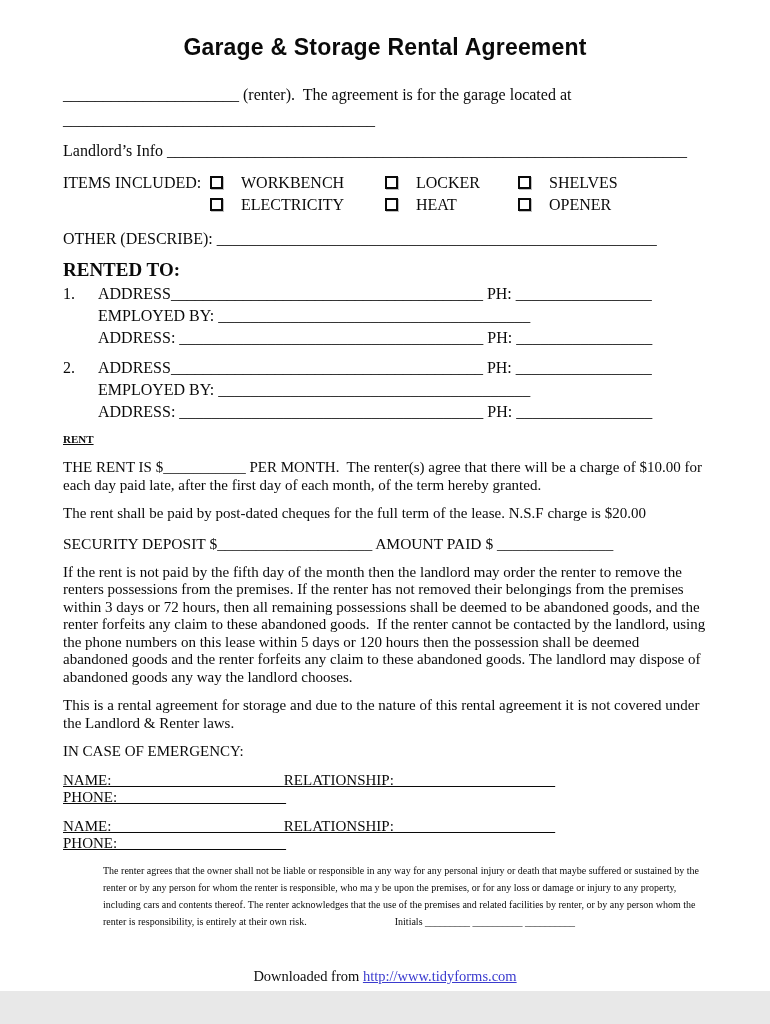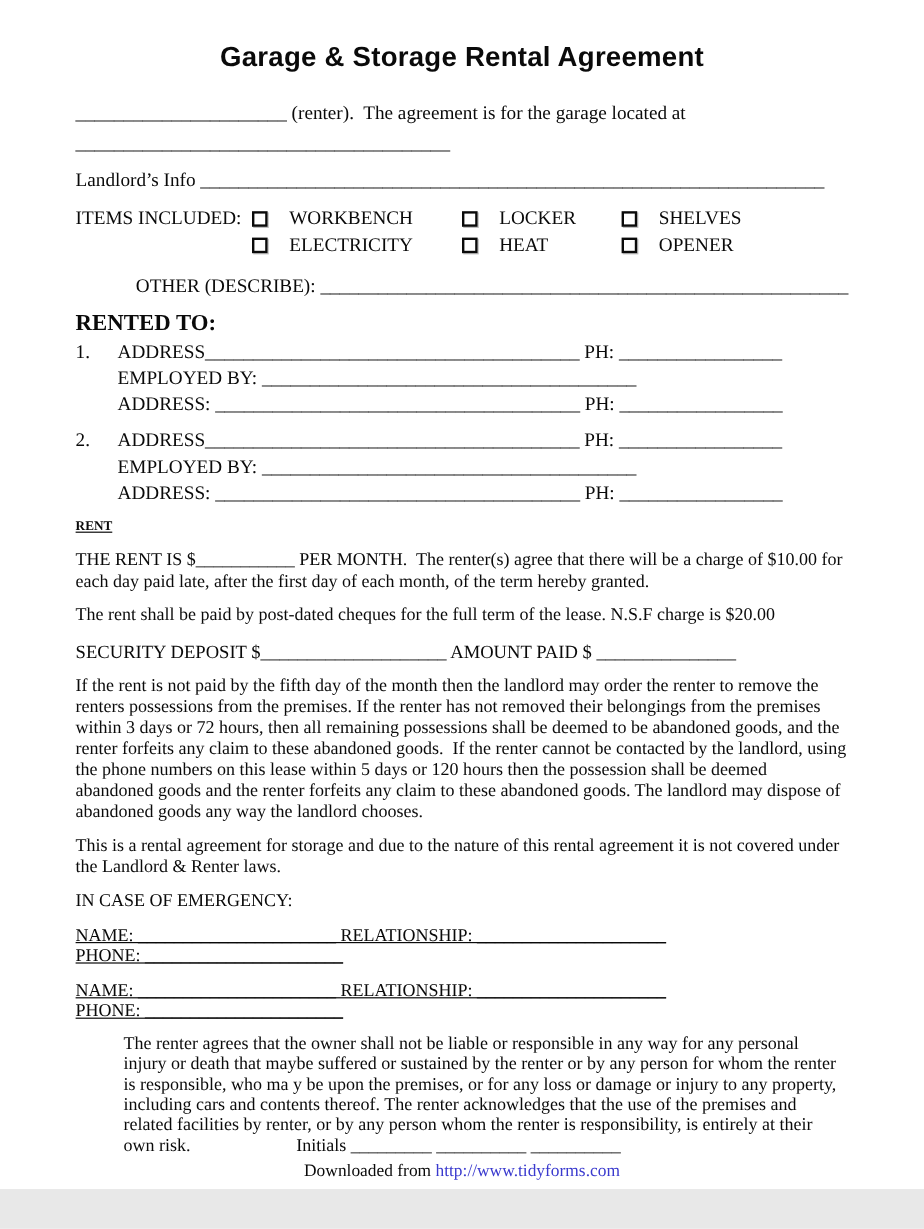--- a/index.html
+++ b/index.html
@@ -39,21 +39,21 @@
   .opt { display:flex; align-items:center; }
   .cb {
     flex:0 0 auto;
     width:9px; height:9px;
     border:2px solid #0a0a0a;
     margin-right:18px;
     background:#fff;
     box-shadow:1px 1px 0 rgba(0,0,0,.25);
   }
 
-  .other-line { margin-top:16px;text-align:right; }
+  .other-line { margin-top:16px; }
 
   .rented-heading { font-size:19px; font-weight:700; margin-top:10px; line-height:23px; }
 
   .entry { display:flex; line-height:22px; margin-top:2px; }
   .entry.second { margin-top:8px; }
   .num { flex:0 0 35px; }
   .entry-lines { flex:1 1 auto; }
 
   .rent-heading { font-size:11px; font-weight:700; text-decoration:underline; margin-top:6px; line-height:20px; }
 
@@ -64,30 +64,30 @@
   .abandoned-para { margin-top:11px; }
   .storage-para { margin-top:11px; }
 
   .emergency-label { margin-top:11px; font-size:15px; line-height:17.5px; }
   .contact { margin-top:11px; font-size:15px; line-height:17.5px;text-decoration:underline; }
 
   .liability-heading { margin-top:9px; font-size:15.5px; font-weight:700; text-decoration:underline; line-height:19px; }
   .liab-para {
     margin:9px 0 0 40px;
     width:597px;
-    font-size:15px; line-height:17px;
+    font-size:10px; line-height:17px;
   }
   .initials { margin-left:88px; }
 
   .footer {
     position:absolute; left:0; bottom:6px; width:100%;
     text-align:center;
     font-size:14.5px;
   }
-  .footer a { color:var(--link-color, #3a3ace); cursor:pointer; }
+  .footer a { color:var(--link-color, #3a3ace); text-decoration:underline; cursor:pointer; }
 </style>
 </head>
 <body>
 
 <div class="page">
 
   <h1 class="title">Garage &amp; Storage Rental Agreement</h1>
 
   <div class="intro">
     <div class="pre">______________________ (renter).  The agreement is for the garage located at</div>

